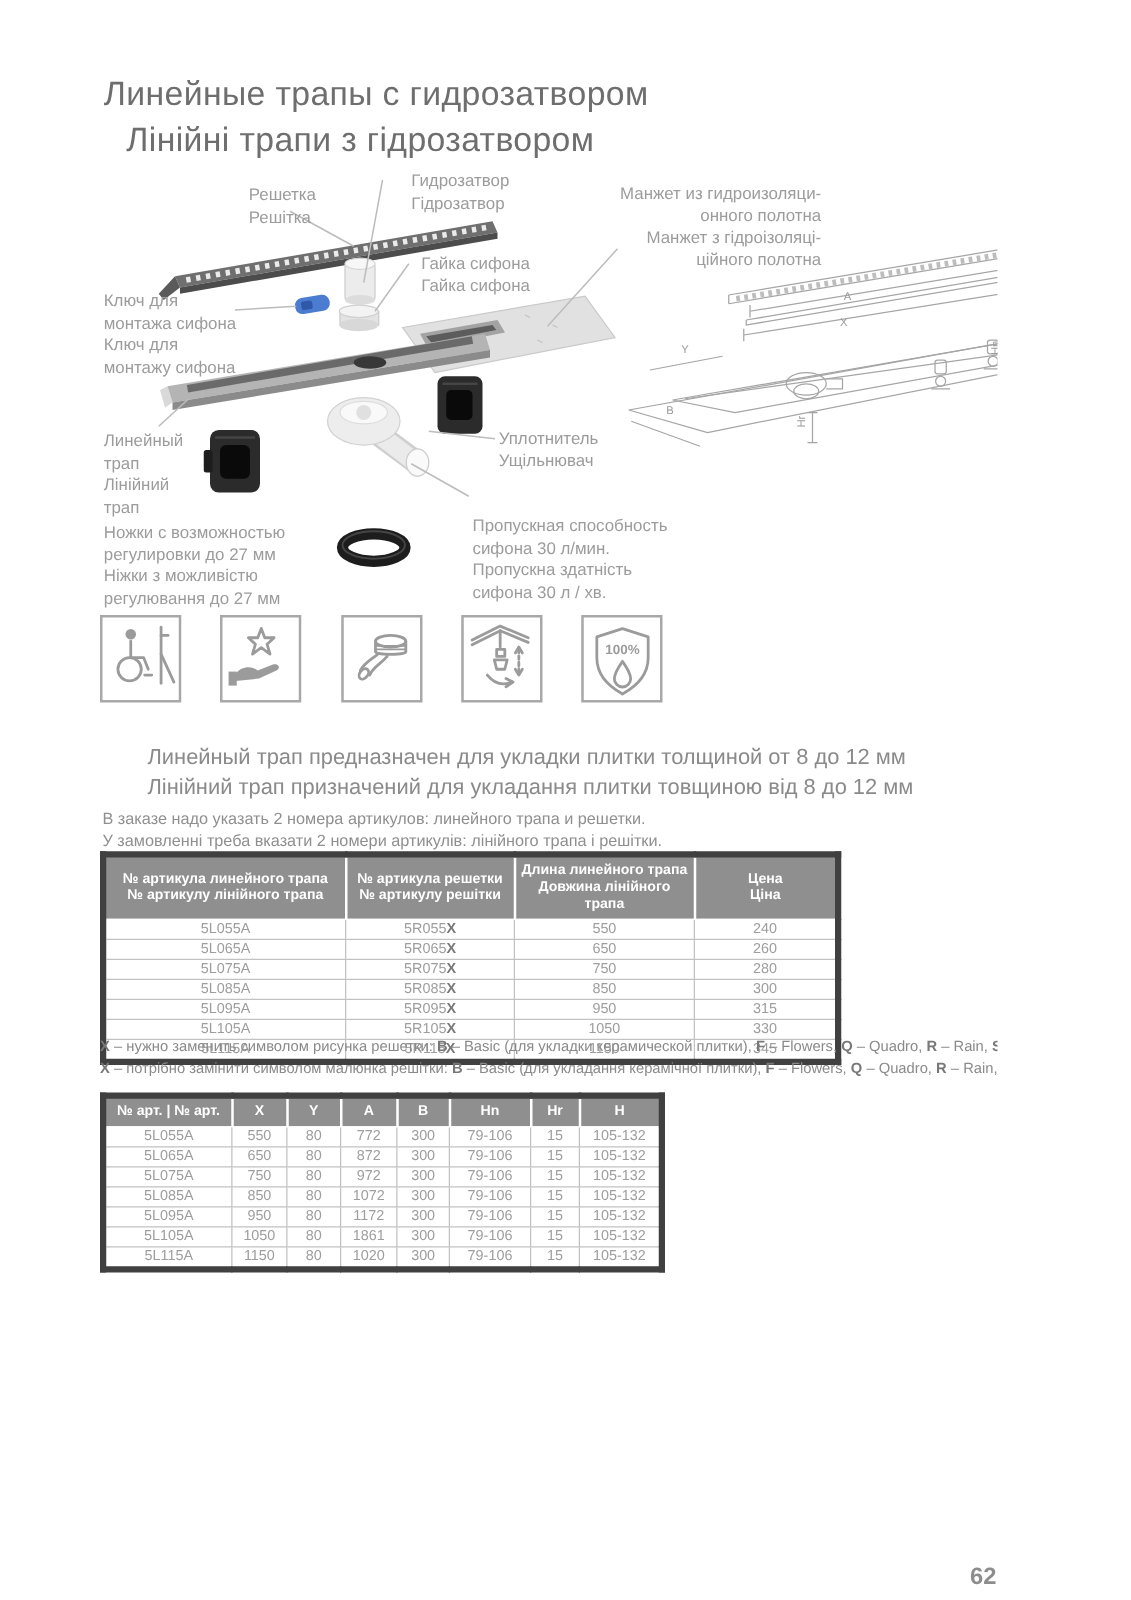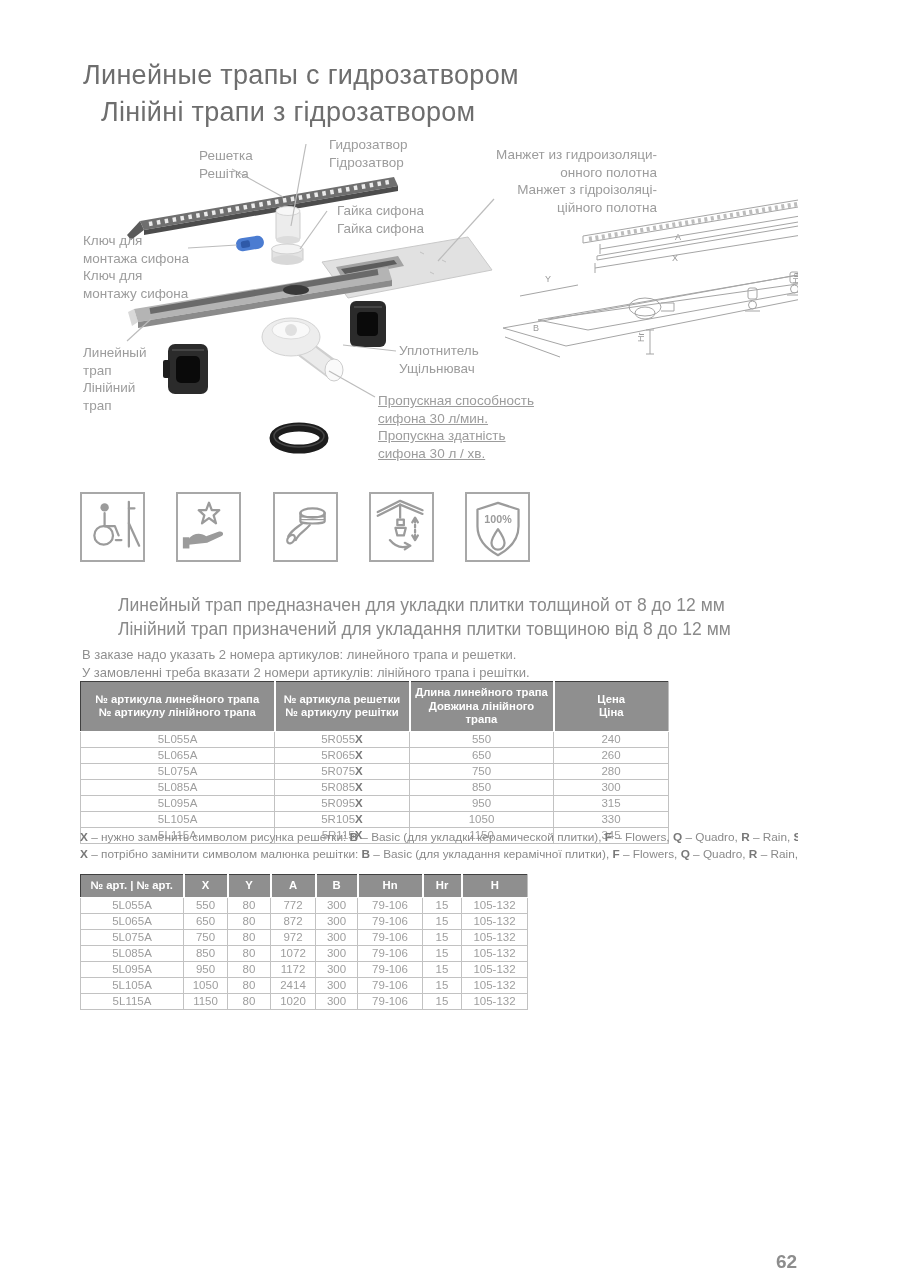--- a/index.html
+++ b/index.html
@@ -5,21 +5,21 @@
   html,body{margin:0;padding:0;background:#fff;}
   .page{position:relative;width:798px;height:1280px;background:#fff;overflow:hidden;
         font-family:"Liberation Sans",sans-serif;}
   .abs{position:absolute;}
   .title{font-size:27px;font-weight:400;color:#6e6e6e;line-height:37px;letter-spacing:.3px;}
   .dlabel{font-size:13.5px;color:#9c9c9c;line-height:17.5px;}
   .statement{font-size:17.5px;color:#8a8a8a;line-height:24px;margin-left:36px;}
   .ordernote{font-size:13px;color:#8f8f8f;line-height:17.5px;}
   .footnote{font-size:11.8px;color:#8a8a8a;line-height:17px;white-space:nowrap;}
   .b{font-weight:700;color:#787878;}
-  table{border-collapse:collapse;table-layout:fixed;border:1px solid #404040;background:#fff;}
+  table{border-collapse:collapse;table-layout:fixed;border:5px solid #404040;background:#fff;}
   th{background:#8f8f8f;color:#fff;font-size:11.3px;font-weight:700;line-height:13.5px;
      padding:4px 2px;border-right:2px solid #fff;border-bottom:1px solid #fff;text-align:center;}
   th:last-child{border-right:1px solid #c0c0c0;}
   td{border:1px solid #c2c2c2;font-size:11.5px;color:#9e9e9e;text-align:center;
      height:13px;line-height:13px;padding:1px 0;}
   .iconbox{position:absolute;top:492px;width:65px;height:70px;border:2px solid #a8a8a8;
            box-sizing:border-box;background:#fff;display:flex;align-items:center;justify-content:center;}
   .icon{stroke:#9b9b9b;fill:none;stroke-width:2.4;stroke-linecap:round;stroke-linejoin:round;}
   .sidebar-vertical{font-size:13px;color:#9a9a9a;line-height:16px;text-align:center;
            transform:rotate(-90deg);}
@@ -157,22 +157,23 @@
       <text class="dimtext" transform="rotate(-90 644 342)" x="644" y="342">Hr</text>
     </g>
   </svg>
 
   <div class="abs dlabel" style="left:187px;top:147px;margin-left:12px;">Решетка<br>Решітка</div>
   <div class="abs dlabel" style="left:329px;top:136px;">Гидрозатвор<br>Гідрозатвор</div>
   <div class="abs dlabel" style="left:337px;top:202px;">Гайка сифона<br>Гайка сифона</div>
   <div class="abs dlabel" style="left:83px;top:232px;">Ключ для<br>монтажа сифона<br>Ключ для<br>монтажу сифона</div>
   <div class="abs dlabel" style="left:496px;top:146px;text-align:right;">Манжет из гидроизоляци-<br>онного полотна<br>Манжет з гідроізоляці-<br>ційного полотна</div>
   <div class="abs dlabel" style="left:83px;top:344px;">Линейный<br>трап<br>Лінійний<br>трап</div>
+  <div class="abs dlabel" style="left:83px;top:417px;">Ножки с возможностью<br>регулировки до 27 мм<br>Ніжки з можливістю<br>регулювання до 27 мм</div>
   <div class="abs dlabel" style="left:399px;top:342px;">Уплотнитель<br>Ущільнювач</div>
-  <div class="abs dlabel" style="left:378px;top:392px;text-decoration:underline;">Пропускная способность<br>сифона 30 л/мин.<br>Пропускна здатність<br>сифона 30 л / хв.</div>
+  <div class="abs dlabel" style="left:378px;top:412px;">Пропускная способность<br>сифона 30 л/мин.<br>Пропускна здатність<br>сифона 30 л / хв.</div>
 
   <div class="iconbox" style="left:80px;">
     <svg class="icon" width="56" height="60" viewBox="0 0 60 64">
       <circle cx="21" cy="11" r="4.5" fill="#9b9b9b" stroke="none"></circle>
       <path d="M21,17 V31 H32 L36,41"></path>
       <circle cx="20" cy="41" r="10"></circle>
       <path d="M33,46 L39,46"></path>
       <path d="M47,5 V53"></path>
       <path d="M47,28 L58,52"></path>
       <path d="M47,12 h6"></path>
@@ -354,21 +355,21 @@
           <td>1172</td>
           <td>300</td>
           <td>79-106</td>
           <td>15</td>
           <td>105-132</td>
         </tr>
         <tr>
           <td>5L105A</td>
           <td>1050</td>
           <td>80</td>
-          <td>2414</td>
+          <td>1861</td>
           <td>300</td>
           <td>79-106</td>
           <td>15</td>
           <td>105-132</td>
         </tr>
         <tr>
           <td>5L115A</td>
           <td>1150</td>
           <td>80</td>
           <td>1020</td>

